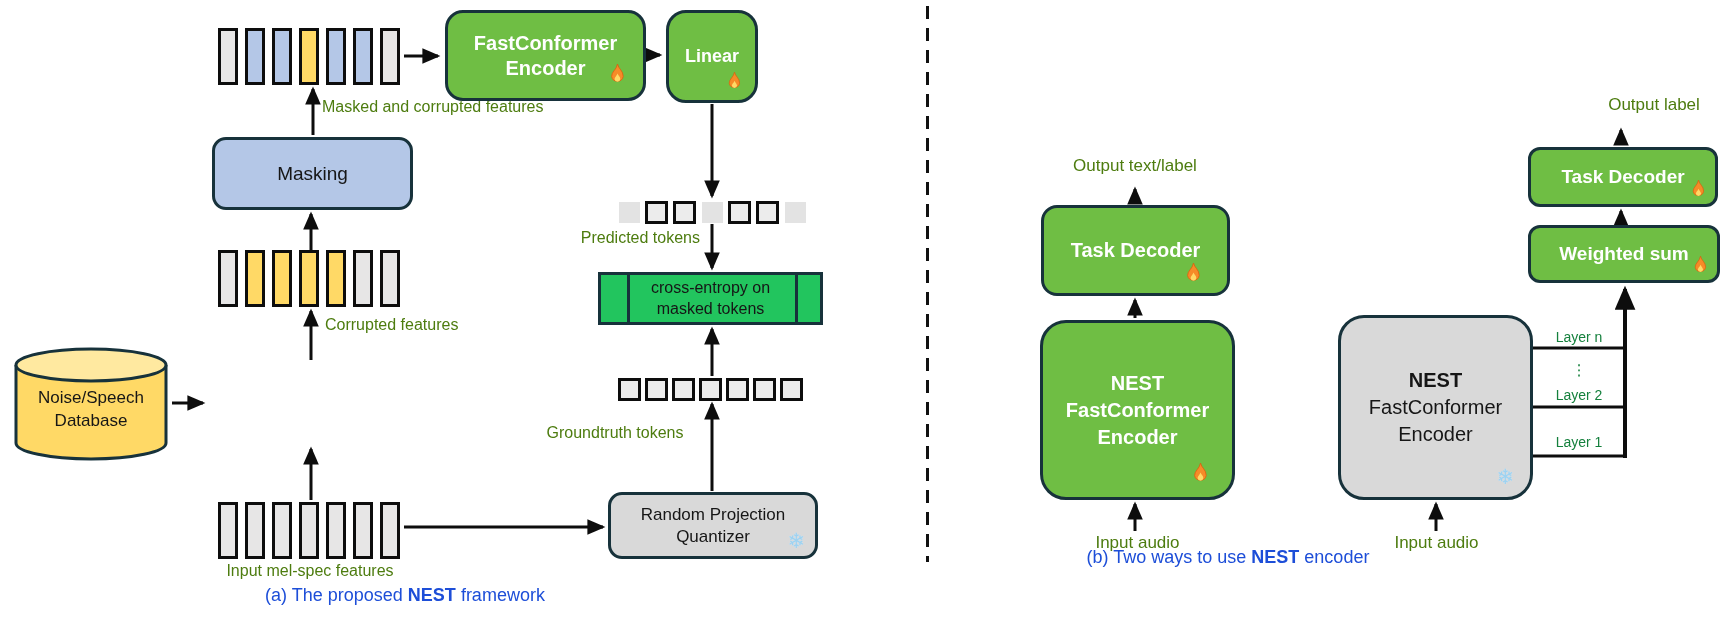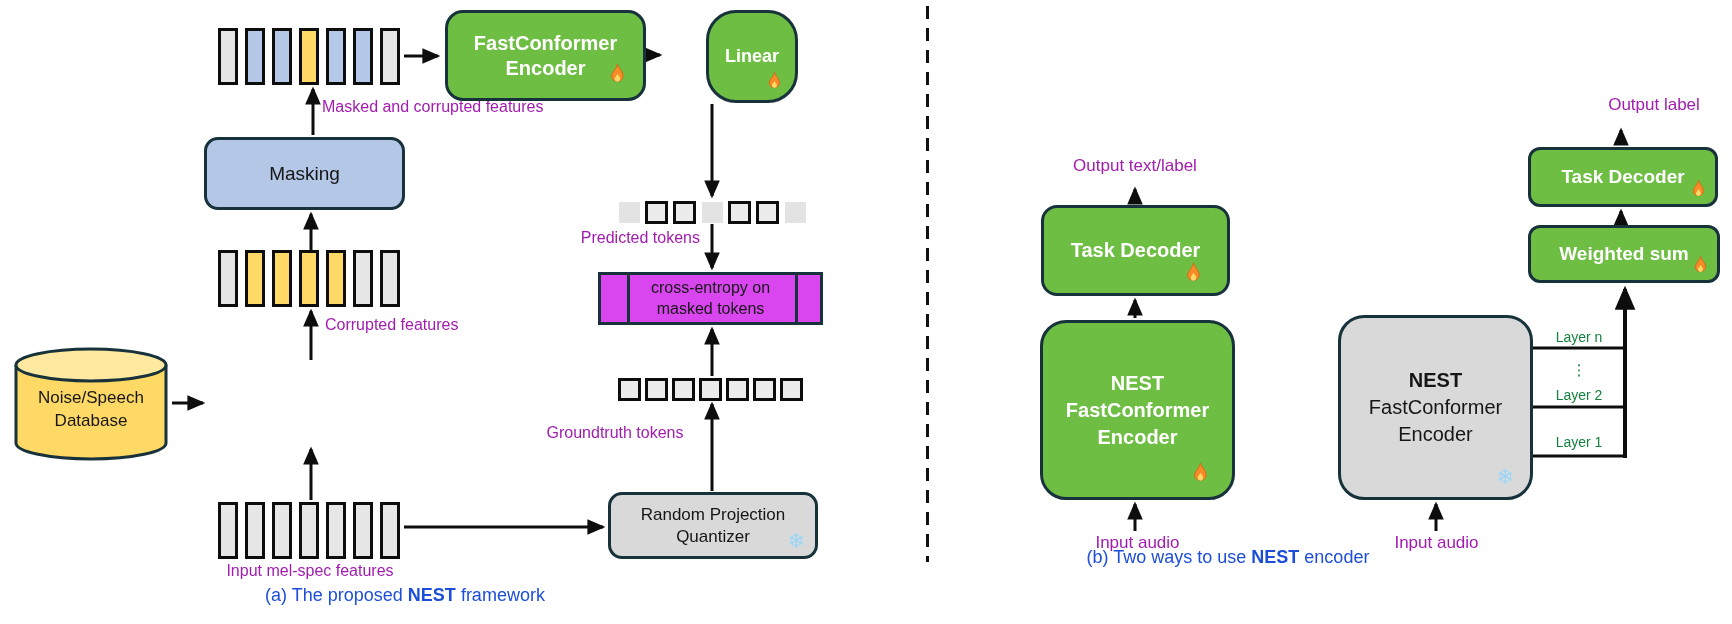--- a/index.html
+++ b/index.html
@@ -8,39 +8,39 @@
   .abs{position:absolute;}
 
   
   .node{position:absolute;box-sizing:border-box;border:3px solid #17323b;
         display:flex;flex-direction:column;align-items:center;justify-content:center;
         text-align:center;line-height:1.25;}
   .green{background:#6fbe44;color:#ffffff;font-weight:600;}
   .blue{background:#b4c7e7;color:#161616;}
   .yellow{background:#ffd966;color:#161616;}
   .grayfill{background:#d9d9d9;color:#161616;}
-  .whitefill{background:#d946ef;color:#161616;}
+  .whitefill{background:#22c55e;color:#161616;}
 
   
   .bar-row{position:absolute;display:flex;gap:7px;}
   .bar{width:20px;height:57px;box-sizing:border-box;border:3px solid #0d0d0d;}
   .bar.gray{background:#e7e6e6;}
   .bar.blue{background:#b4c7e7;}
   .bar.yellow{background:#ffd966;}
 
   
   .tok-row{position:absolute;display:flex;align-items:center;}
   .tok{box-sizing:border-box;}
   .tok.boxed{width:23px;height:23px;background:#ececec;border:3px solid #0d0d0d;}
   .tok.plain{width:21px;height:21px;background:#e3e3e3;margin:0 1px;}
   .gap5 .tok{margin-right:5px;} .gap5 .tok:last-child{margin-right:0;}
   .gap4 .tok{margin-right:4px;} .gap4 .tok:last-child{margin-right:0;}
 
   
-  .lbl{position:absolute;font-size:16px;color:#a21caf;}
+  .lbl{position:absolute;font-size:16px;color:#4d7c0f;}
   .cap{position:absolute;font-size:18px;color:#1d4ed8;text-align:center;}
   .cap .b{font-weight:700;}
   .small-lbl{position:absolute;font-size:14px;color:#15803d;text-align:center;}
 
   
   .flame-icon{position:absolute;line-height:0;}
   .flame-icon svg{display:block;}
   .snow-icon{position:absolute;font-size:21px;color:#9ed2f0;line-height:1;
              text-shadow:0 0 1px #cfeafd;}
 
@@ -110,31 +110,31 @@
     <span>FastConformer</span>
     <span>Encoder</span>
     <span class="flame-icon" style="right:16px;bottom:12px;">
       <svg width="19" height="23" viewBox="0 0 20 24">
           <path d="M10 1 C11 6 16 8 16 14 A6.2 6.2 0 0 1 3.8 14 C3.8 9 9 7 10 1Z" fill="#f68b28" stroke="#e2590b" stroke-width="0.8"></path>
           <path d="M10 11 C10.8 13.5 13 14.3 13 17 A3.1 3.1 0 0 1 6.9 17 C6.9 14.5 9.3 13.6 10 11Z" fill="#ffd966"></path>
         </svg>
     </span>
   </div>
 
-  <div class="node green" style="left:666px;top:10px;width:92px;height:93px;border-radius:30px;font-size:18px;margin-left:40px;">
+  <div class="node green" style="left:666px;top:10px;width:92px;height:93px;border-radius:20px;font-size:18px;">
     <span>Linear</span>
     <span class="flame-icon" style="right:12px;bottom:8px;">
       <svg width="17" height="21" viewBox="0 0 20 24">
           <path d="M10 1 C11 6 16 8 16 14 A6.2 6.2 0 0 1 3.8 14 C3.8 9 9 7 10 1Z" fill="#f68b28" stroke="#e2590b" stroke-width="0.8"></path>
           <path d="M10 11 C10.8 13.5 13 14.3 13 17 A3.1 3.1 0 0 1 6.9 17 C6.9 14.5 9.3 13.6 10 11Z" fill="#ffd966"></path>
         </svg>
     </span>
   </div>
 
-  <div class="node blue" style="left:204px;top:137px;width:201px;height:73px;border-radius:14px;font-size:19px;">
+  <div class="node blue" style="left:212px;top:137px;width:201px;height:73px;border-radius:14px;font-size:19px;">
     <span>Masking</span>
   </div>
 
   <div class="bar-row" style="left:218px;top:250px;">
       <div class="bar gray"></div>
       <div class="bar yellow"></div>
       <div class="bar yellow"></div>
       <div class="bar yellow"></div>
       <div class="bar yellow"></div>
       <div class="bar gray"></div>

